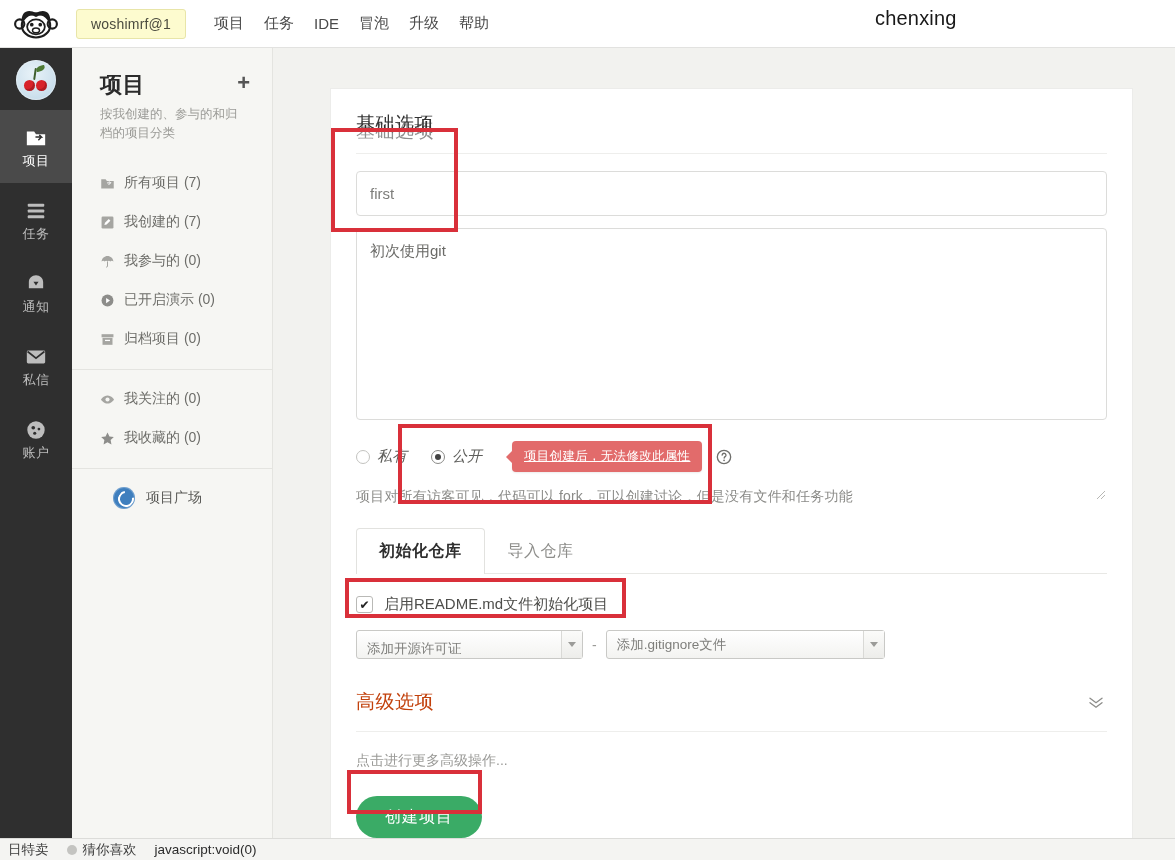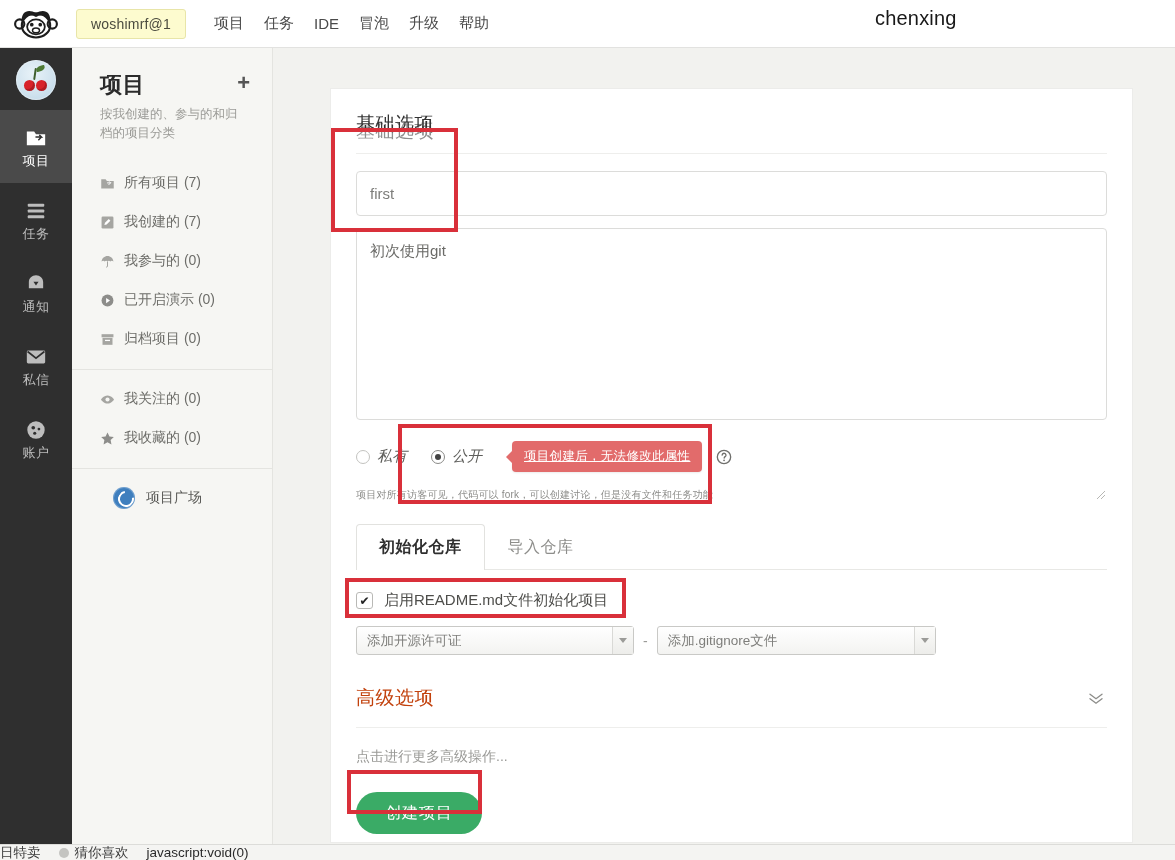--- a/index.html
+++ b/index.html
@@ -167,21 +167,21 @@
   .tooltip:before{
     content:""; position:absolute; left:-6px; top:50%; margin-top:-6px;
     border:6px solid transparent; border-right-color:#e26b6b; border-left:0;
   }
   .help{
     margin-left:14px; width:16px;height:16px;border-radius:50%;
     color:#6f6f6c; display:inline-flex; align-items:center; justify-content:center;
     font-size:12px; cursor:pointer;
   }
 
-  .vis-note{ margin-top:16px; font-size:10px; color:#8b8b88; letter-spacing:.2px;}
+  .vis-note{ margin-top:16px; font-size:14px; color:#8b8b88; letter-spacing:.2px;}
 
   .tabs{ margin-top:21px; display:flex; align-items:flex-end; position:relative; }
   .tab{
     font-size:16px; color:#8e8e8b; padding:12px 22px; cursor:pointer;
     border:1px solid transparent; border-bottom:none; border-radius:4px 4px 0 0;
     position:relative; top:1px; letter-spacing:.5px;
   }
   .tab.active{
     color:#2f2f2f; background:#fff; border-color:#e2e2df;
     font-weight:bold;
@@ -197,21 +197,21 @@
   .chkbox .tick{ font-size:12px; color:#222; line-height:1; }
   .chk-lbl{ font-size:15px; color:#4d4d4a; }
 
   .select-row{ margin-top:16px; display:flex; align-items:center; gap:9px; }
   .sel{
     position:relative; height:29px; border:1px solid #c9c9c6; border-radius:3px;
     background:linear-gradient(#ffffff,#f3f3f1);
     display:flex; align-items:center; padding:0 10px;
     font-size:13.5px; color:#7e7e7b; cursor:pointer;
   }
-  .sel.a{ width:278px; }
+  .sel.a{ width:227px;align-items:flex-end; }
   .sel.b{ width:279px; }
   .sel .caret{
     position:absolute; right:0; top:0; bottom:0; width:21px;
     border-left:1px solid #d9d9d6;
     display:flex; align-items:center; justify-content:center;
     background:linear-gradient(#fbfbfa,#ededea);
   }
   .sel .caret i{
     display:block; width:0;height:0;
     border-left:4px solid transparent; border-right:4px solid transparent;
@@ -240,23 +240,23 @@
   }
 
   
   .ghost{
     position:absolute; color:#333; font-size:19px; letter-spacing:.5px;
     opacity:.55; z-index:29; pointer-events:none;
   }
 
   
   .bottombar{
-    position:absolute; left:0; bottom:0; width:1175px; height:16px;
+    position:absolute; left:0; bottom:0; width:1175px; height:22px;
     background:#f4f4f2; border-top:1px solid #dcdcd9;
-    display:flex; align-items:center; gap:18px; padding-left:0px;
+    display:flex; align-items:center; gap:18px; padding-left:8px;
     font-size:13.5px; color:#3c3c3c;
   }
   .bb-item{ display:flex; align-items:center; gap:6px; white-space:nowrap; }
   .bb-dot{ width:10px;height:10px;border-radius:50%;background:#c4c4c1; display:inline-block; }
   .bb-link{ color:#2b2b2b; }
 </style>
 </head>
 <body>
 
 <div id="app">

